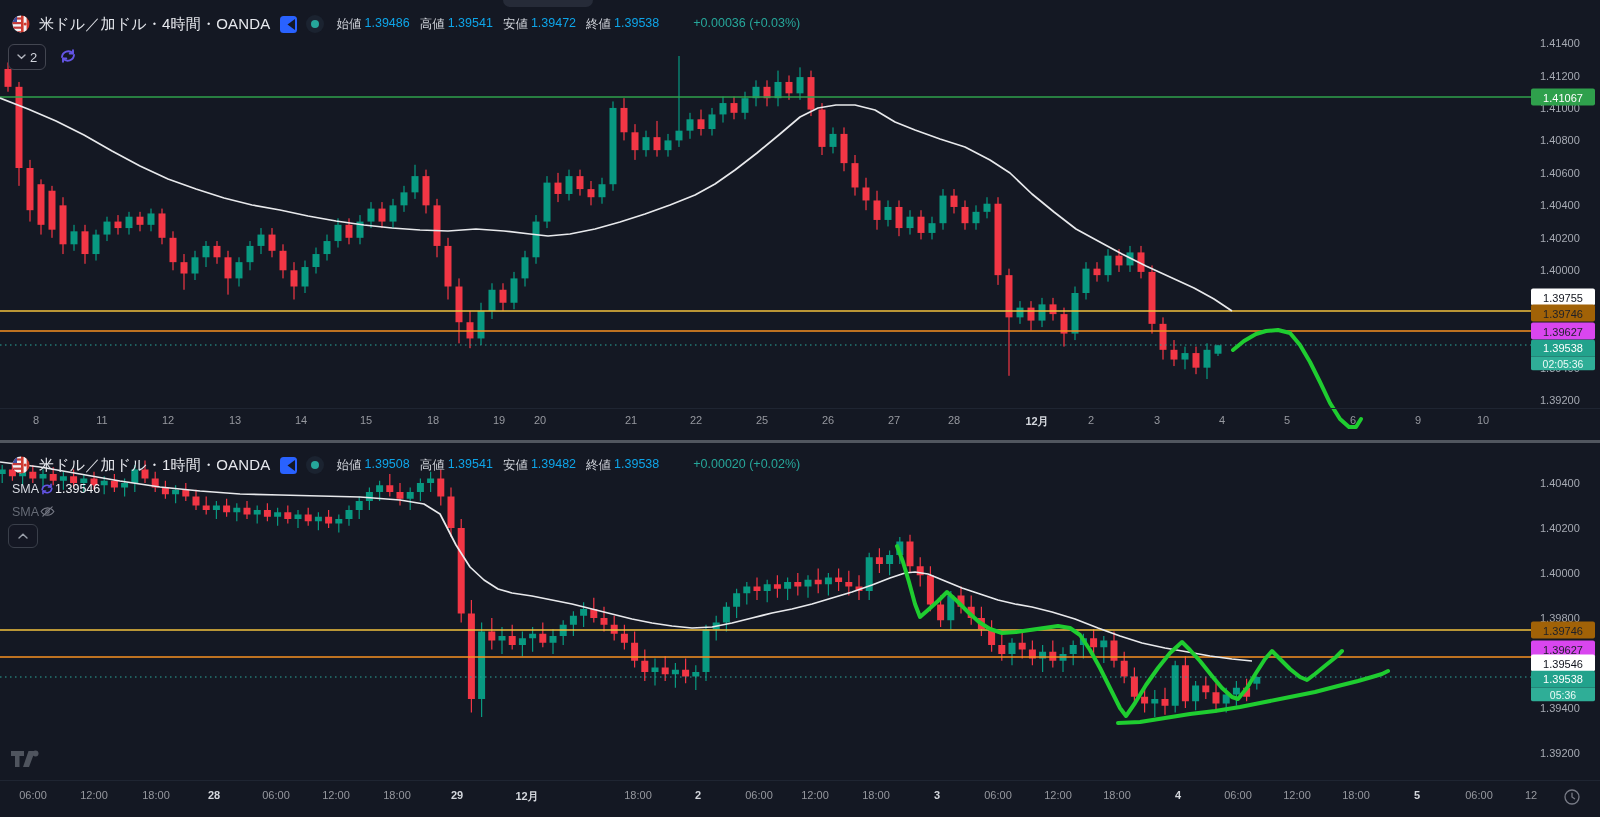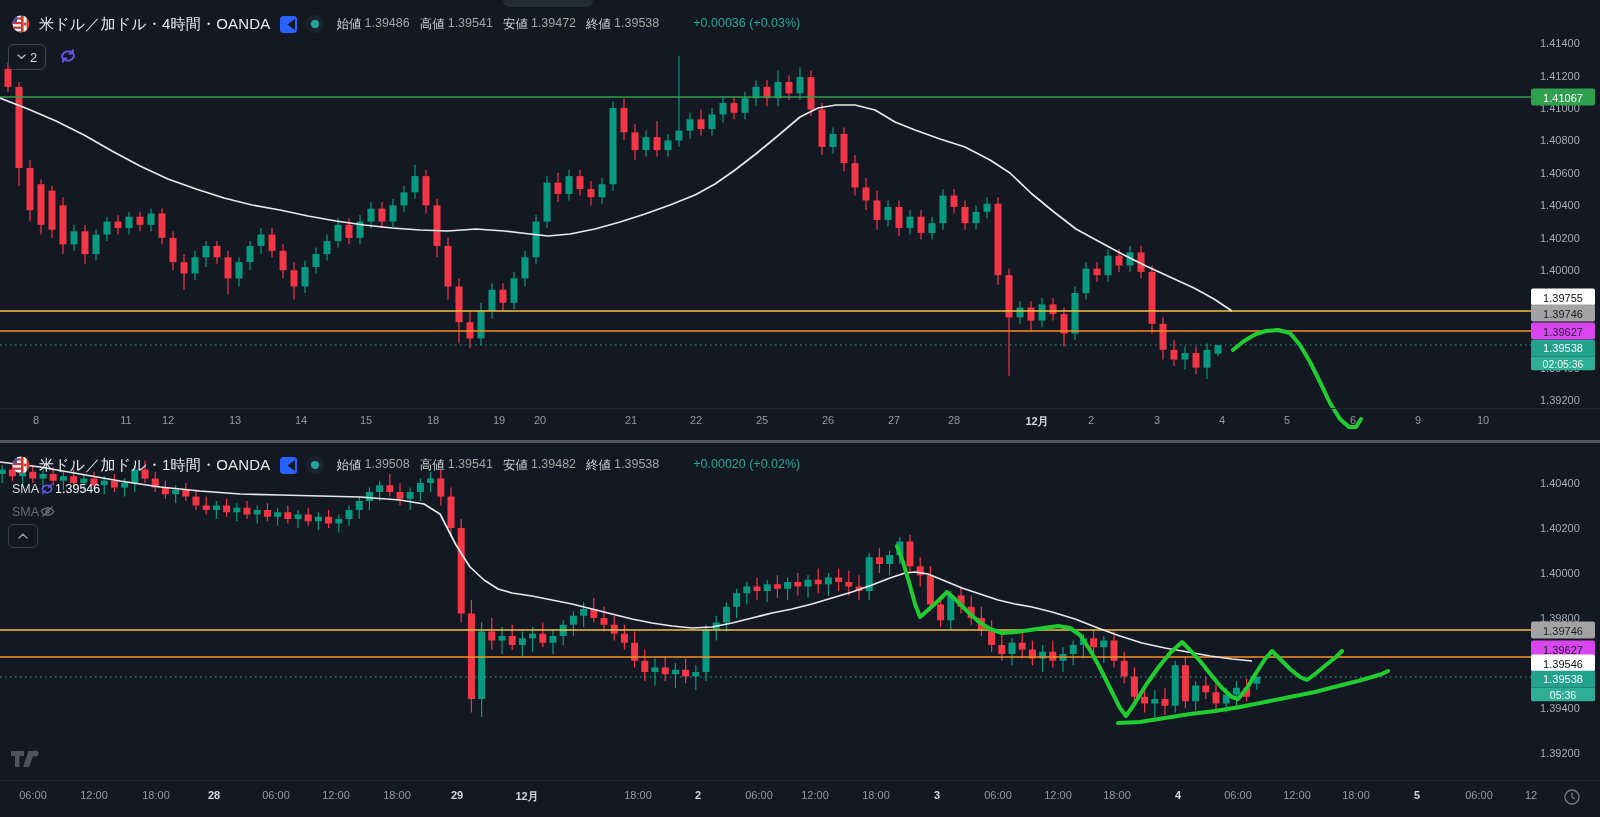--- a/index.html
+++ b/index.html
@@ -12,41 +12,41 @@
   
   .hdr{position:absolute;left:12px;display:flex;align-items:center;gap:9px;height:20px;white-space:nowrap;}
   .sym{font-size:15px;color:#e7e9ee;letter-spacing:.2px;}
   .flag{width:18px;height:18px;flex:0 0 auto;}
   .logo-sq{width:17px;height:17px;flex:0 0 auto;}
   .mkt{width:18px;height:18px;border-radius:50%;background:#1b2330;display:flex;align-items:center;justify-content:center;flex:0 0 auto;}
   .mkt i{width:8px;height:8px;border-radius:50%;background:#26a69a;display:block;}
   .ohlc{display:flex;align-items:flex-start;gap:10px;font-size:12.5px;margin-left:4px;}
   .ohlc .pair{display:flex;gap:3px;}
   .ohlc .lb{color:#d3d6dd;}
-  .ohlc .vl{color:#a3a3a3;}
+  .ohlc .vl{color:#0ea5e9;}
   .chg{color:#26a69a;font-size:12.5px;margin-left:24px;}
   
   .layout-btn{position:absolute;left:8px;top:44px;width:36px;height:24px;border:1px solid #434651;border-radius:6px;
       display:flex;align-items:center;justify-content:center;gap:4px;color:#d1d4dc;font-size:13px;background:rgba(19,23,34,.4);}
   .sync-btn{position:absolute;left:58px;top:46px;width:20px;height:20px;}
   
   .sma-row{position:absolute;left:12px;display:flex;align-items:center;font-size:12.5px;}
   .sma-name{color:#d8dbe2;}
   .sma-name.dim{color:#666b76;}
   .sma-val{color:#f1f2f5;}
   .collapse-btn{position:absolute;left:8px;top:524px;width:28px;height:22px;border:1px solid #3a3f4a;border-radius:6px;
       display:flex;align-items:center;justify-content:center;background:rgba(19,23,34,.4);}
   
   .ytick{position:absolute;left:1540px;transform:translateY(-50%);font-size:11px;color:#a6aab3;}
   .xtick{position:absolute;transform:translateX(-50%);font-size:11px;color:#96989f;}
   .xtick.strong{color:#d4d7dd;font-weight:700;}
   .plabel{position:absolute;left:1531px;width:64px;height:17px;border-radius:2px;display:flex;align-items:center;justify-content:center;
       font-size:11px;transform:translateY(-50%);}
   .plabel.white{background:#ffffff;color:#10131c;}
-  .plabel.yellow{background:#a3a3a3;color:#1d2029;}
+  .plabel.yellow{background:#a16207;color:#1d2029;}
   .plabel.orange{background:#d946ef;color:#1d2029;}
   .plabel.green{background:#2fa04c;color:#ffffff;}
   .plabel-teal{position:absolute;left:1531px;width:64px;border-radius:2px;overflow:hidden;transform:translateY(-50%);text-align:center;}
   .plabel-teal .pr{background:#22a28c;color:#fff;font-size:11px;height:17px;line-height:17px;}
   .plabel-teal .cd{background:#2fae97;color:#eafaf6;font-size:10.5px;height:14px;line-height:14px;}
   .tv-logo{position:absolute;left:10px;top:749px;}
   .tz-btn{position:absolute;left:1563px;top:788px;width:18px;height:18px;}
 </style>
 </head>
 <body>
@@ -699,21 +699,21 @@
       <div class="plabel white" style="top: 297px;">1.39755</div>
       <div class="plabel yellow" style="top: 313px;">1.39746</div>
       <div class="plabel orange" style="top: 331px;">1.39627</div>
       <div class="plabel-teal" style="top: 355px;">
         <div class="pr">1.39538</div>
         <div class="cd">02:05:36</div>
       </div>
     </div>
   <div id="xaxis-0">
       <div class="xtick" style="left: 36px; top: 414px;">8</div>
-      <div class="xtick" style="left: 102px; top: 414px; margin-left: 24px;">11</div>
+      <div class="xtick" style="left: 102px; top: 414px;">11</div>
       <div class="xtick" style="left: 168px; top: 414px;">12</div>
       <div class="xtick" style="left: 235px; top: 414px;">13</div>
       <div class="xtick" style="left: 301px; top: 414px;">14</div>
       <div class="xtick" style="left: 366px; top: 414px;">15</div>
       <div class="xtick" style="left: 433px; top: 414px;">18</div>
       <div class="xtick" style="left: 499px; top: 414px;">19</div>
       <div class="xtick" style="left: 540px; top: 414px;">20</div>
       <div class="xtick" style="left: 631px; top: 414px;">21</div>
       <div class="xtick" style="left: 696px; top: 414px;">22</div>
       <div class="xtick" style="left: 762px; top: 414px;">25</div>

